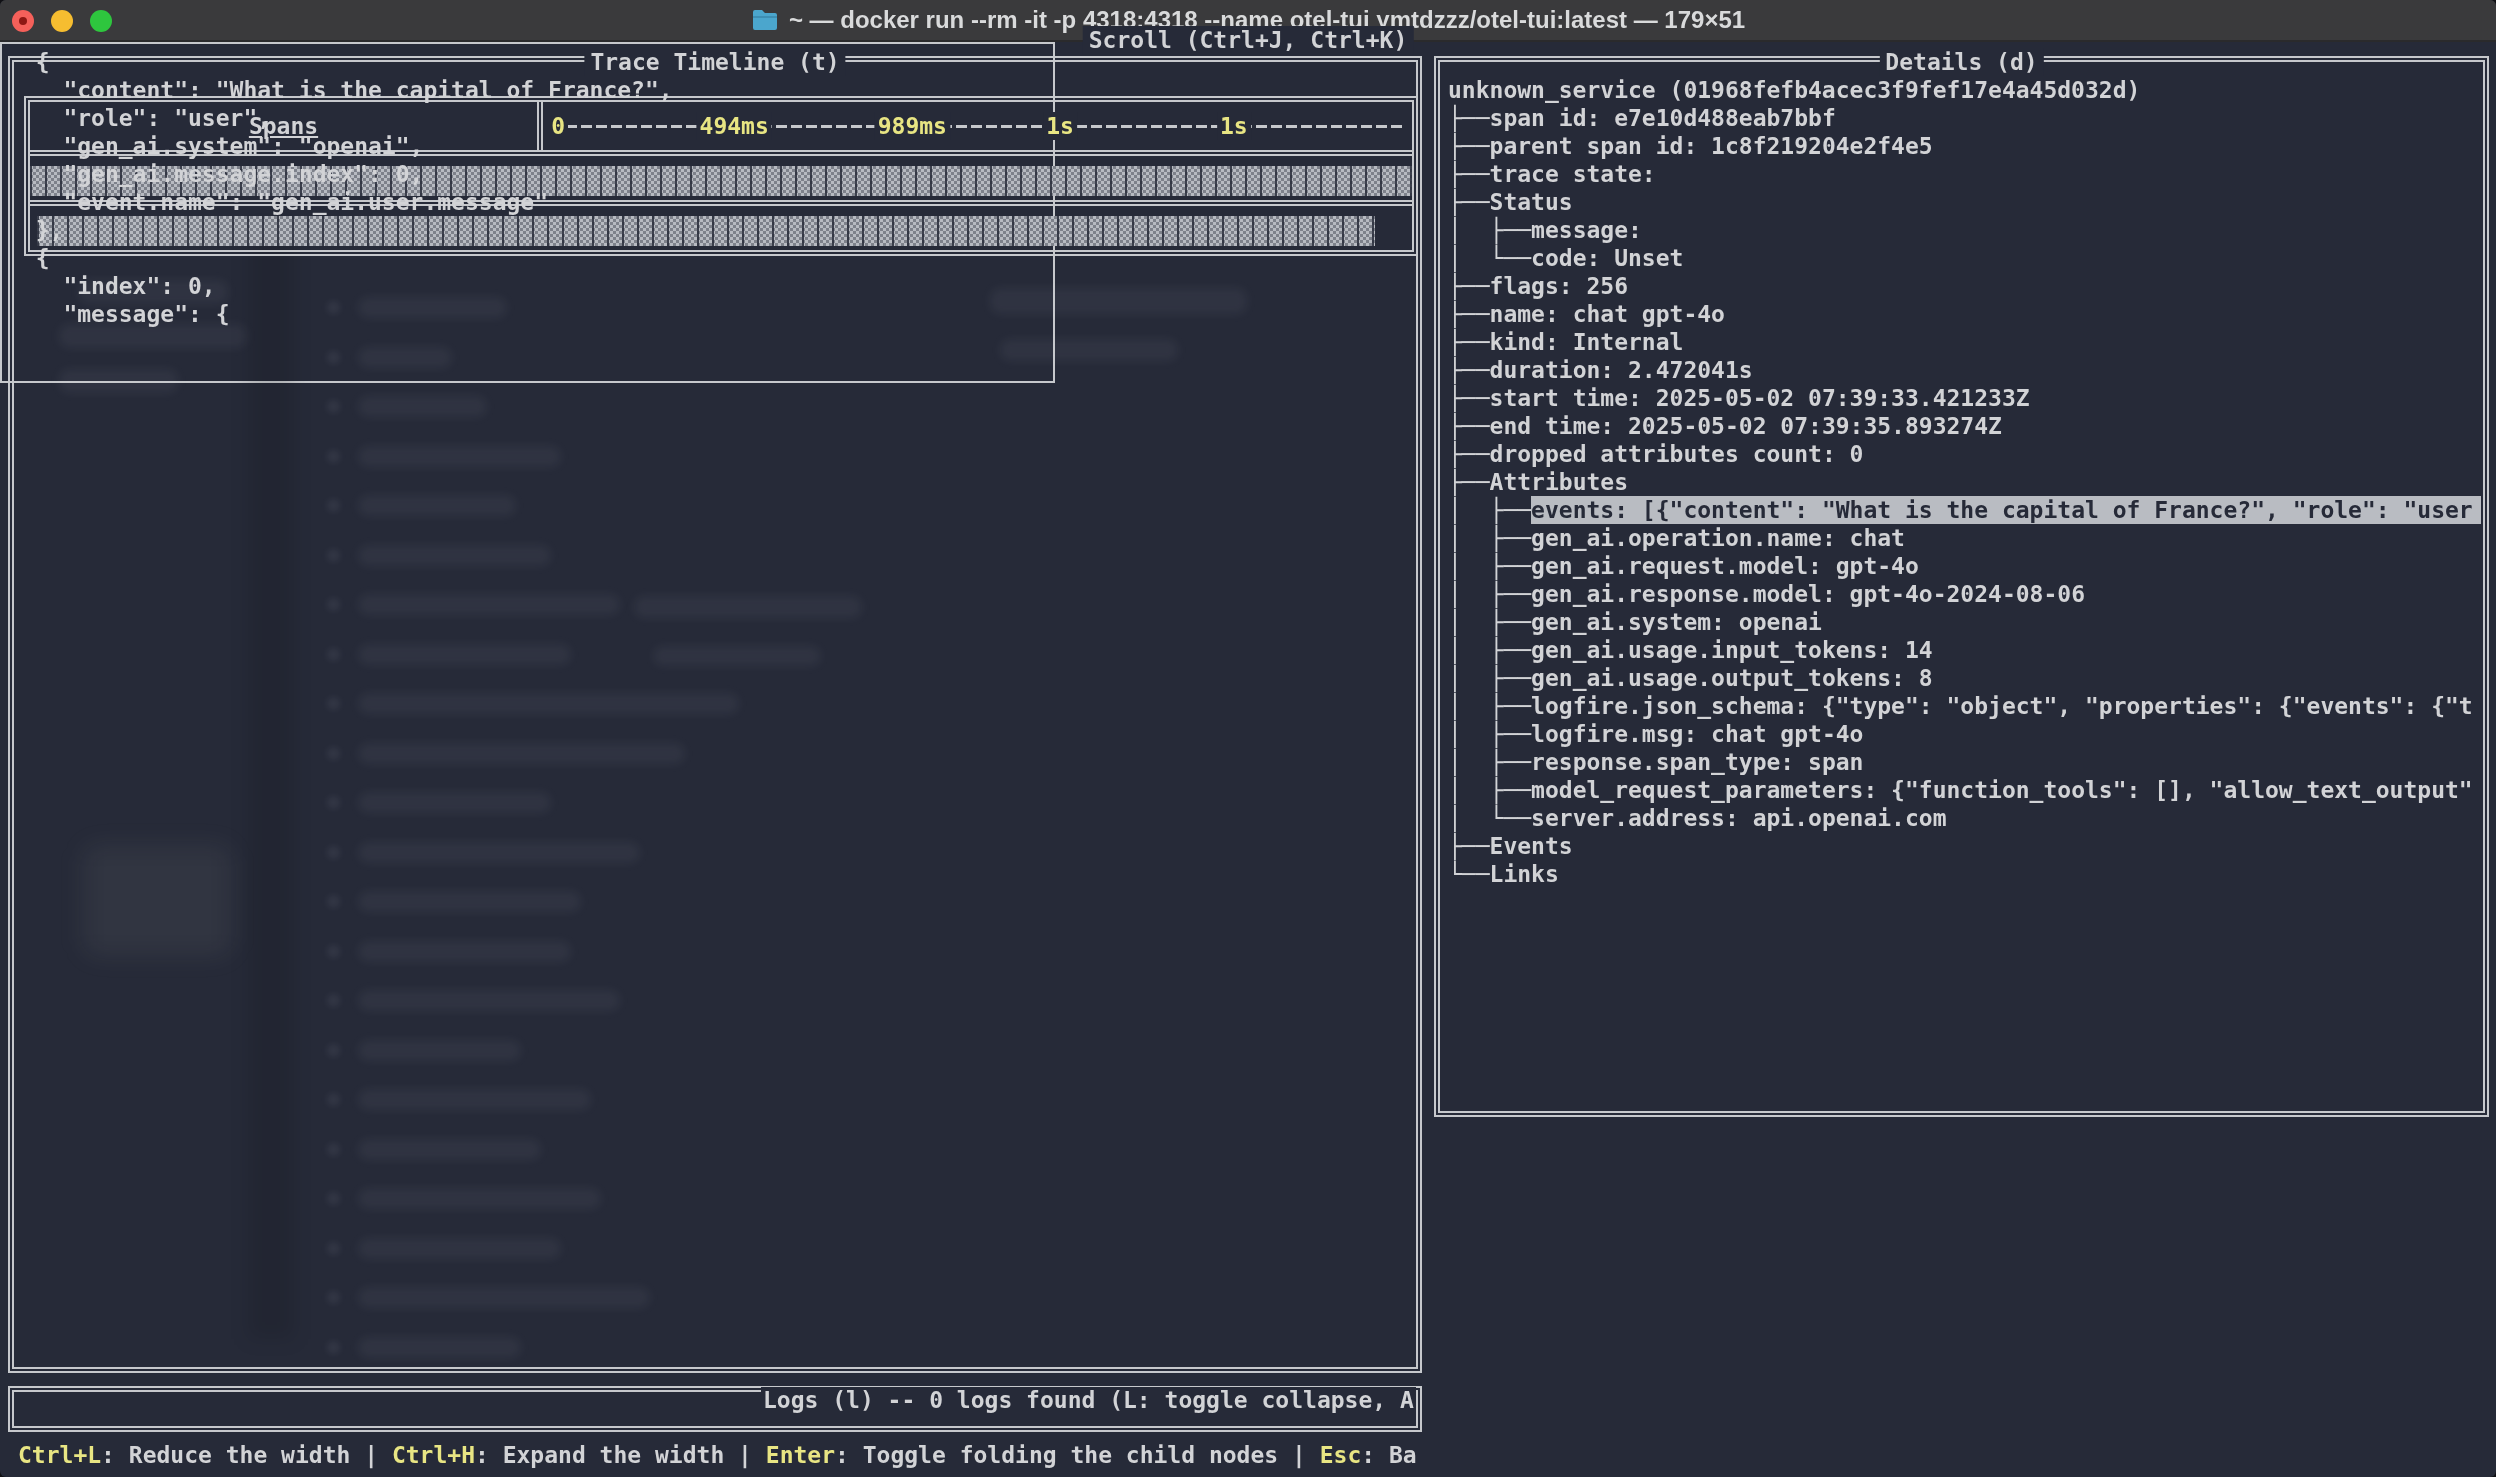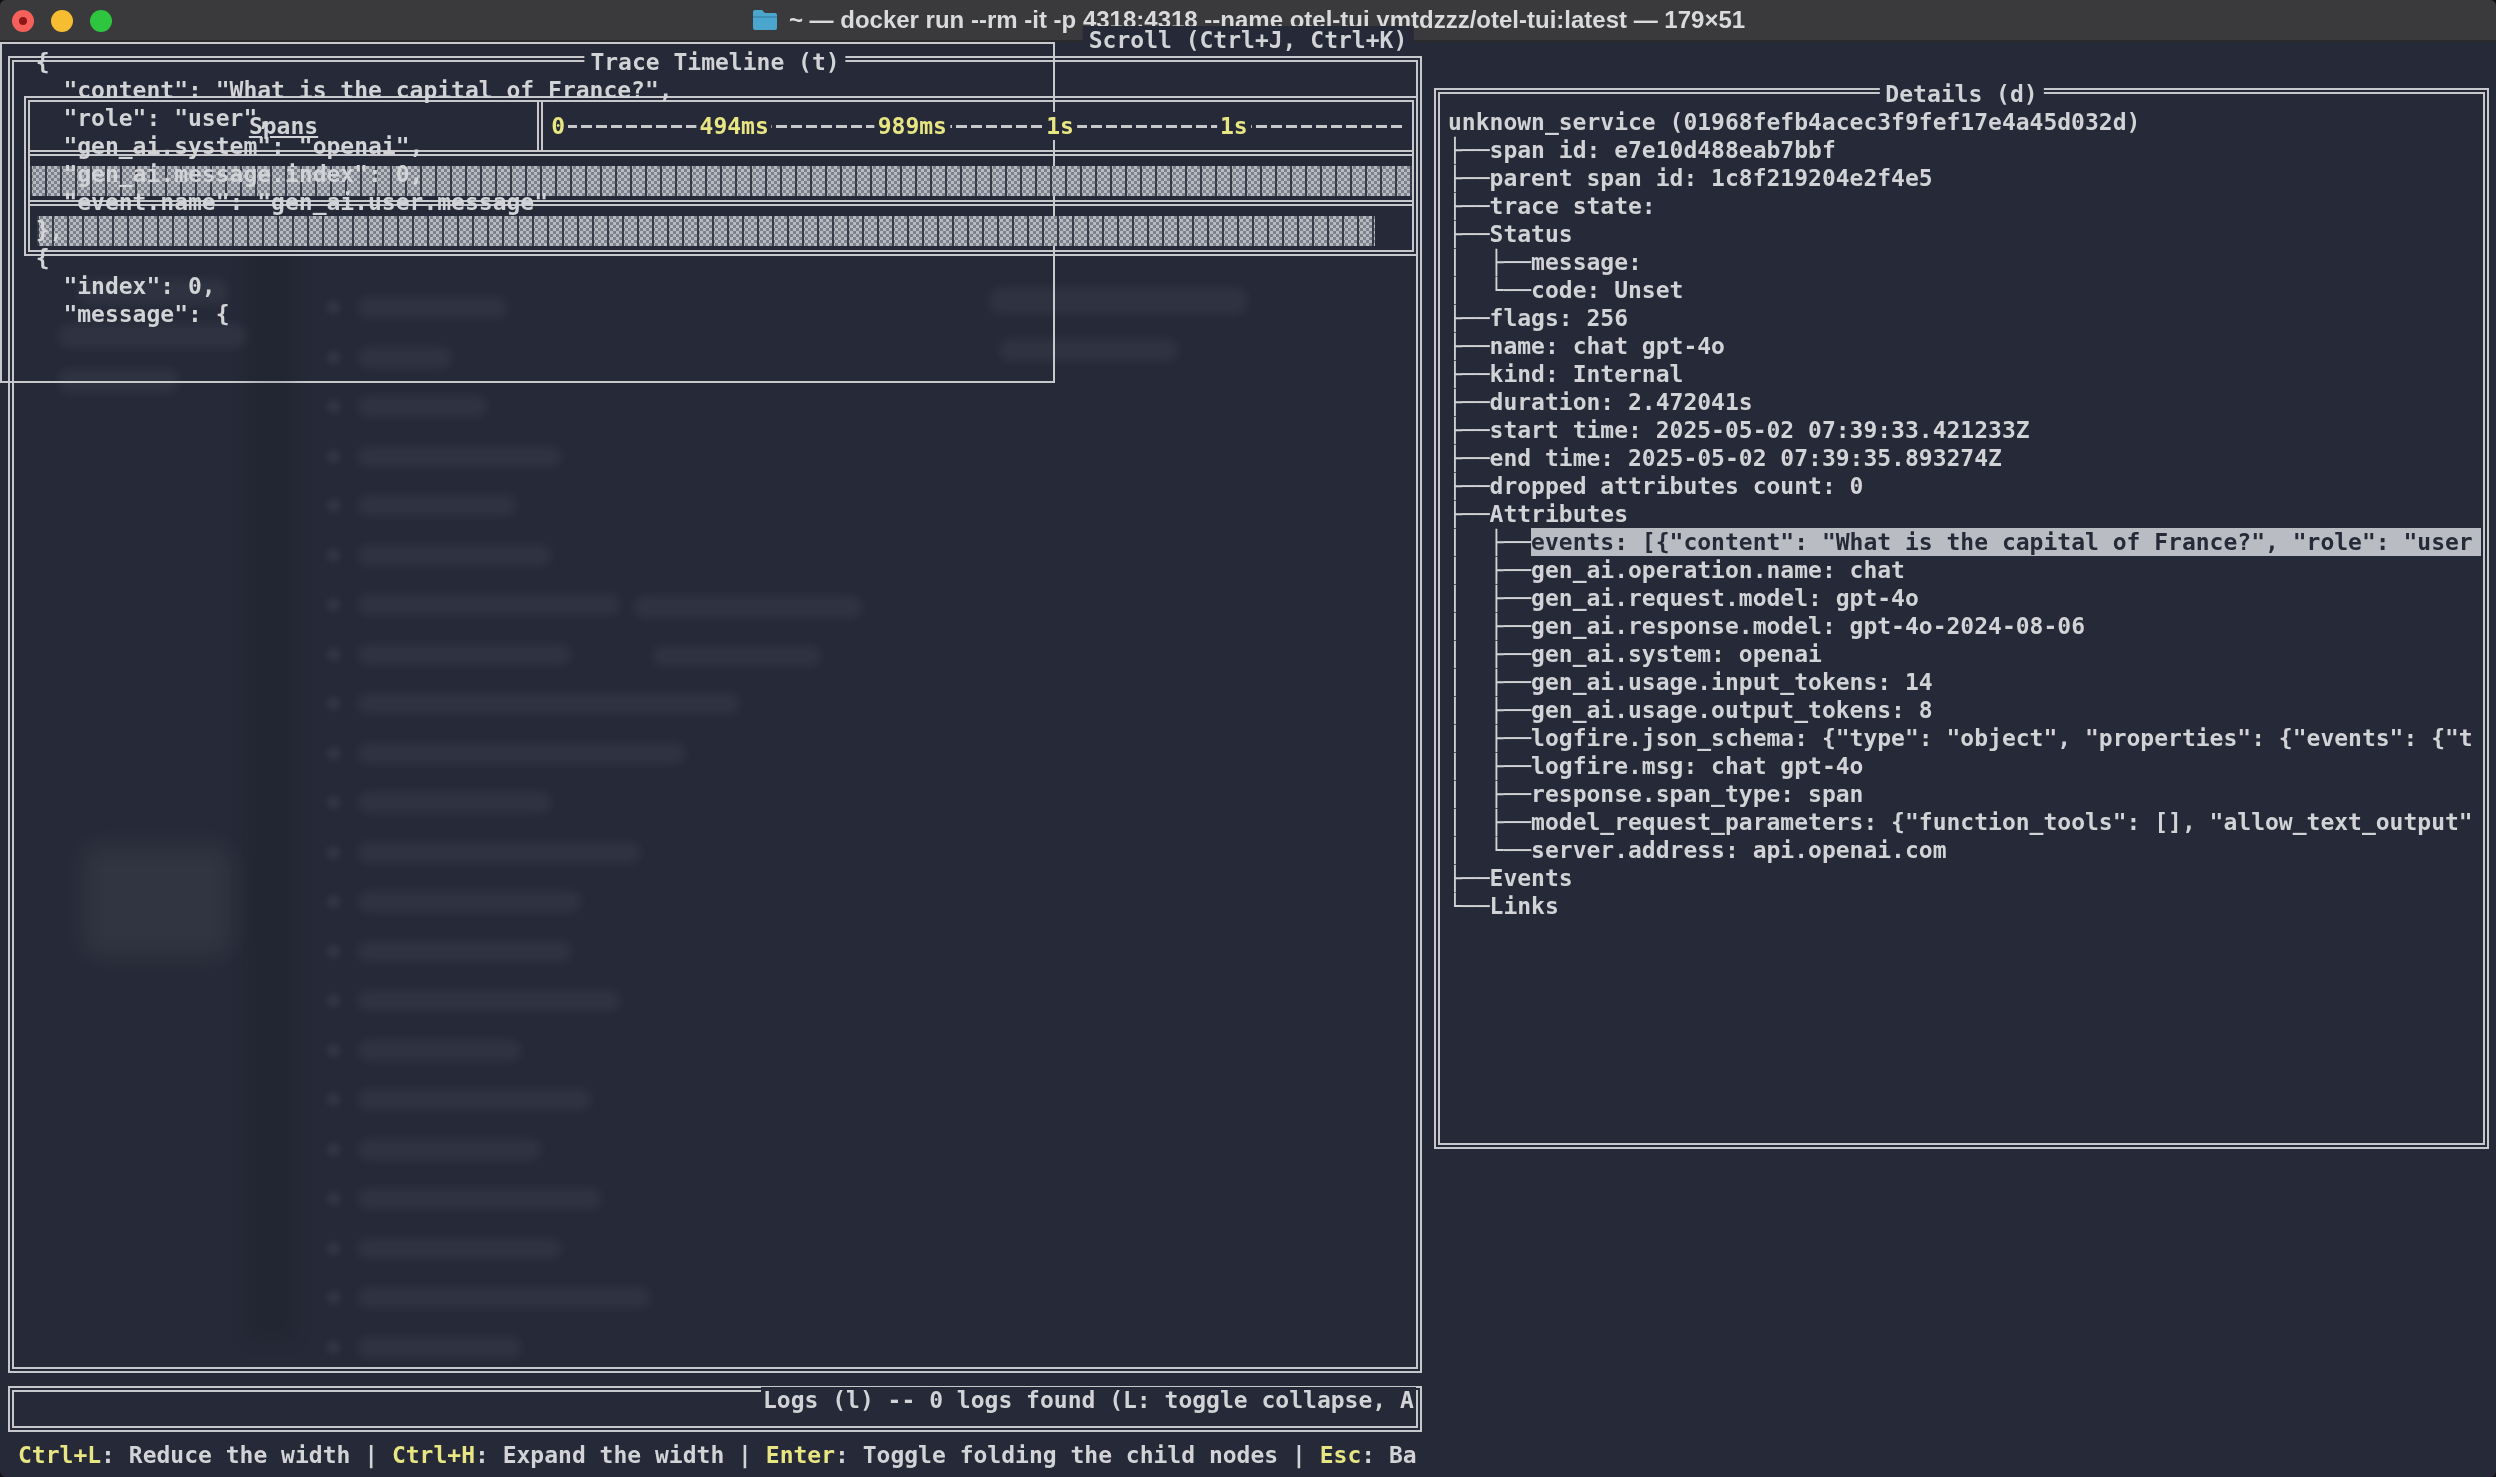--- a/index.html
+++ b/index.html
@@ -63,21 +63,21 @@
 
   .logs-panel{left:8px;top:1344px;width:1414px;height:46px;}
   .logs-title{position:absolute;top:-6px;left:747px;right:0;overflow:hidden;white-space:nowrap;background:transparent;}
   .logs-title span{background:var(--bg);padding:0 2px;}
 
   .statusbar{position:absolute;left:18px;top:1399px;width:1410px;white-space:nowrap;overflow:hidden;}
   .statusbar .key{color:var(--yellow);}
   .statusbar .sep{color:var(--fg);}
 
   
-  .details-panel{left:1434px;top:14px;width:1055px;height:1061px;margin-top:32px;}
+  .details-panel{left:1434px;top:14px;width:1055px;height:1061px;}
   .tree{position:absolute;left:8px;right:2px;top:14px;bottom:6px;overflow:hidden;}
   .tline{display:flex;white-space:pre;overflow:hidden;height:28px;align-items:center;}
   .tline .pfx{flex:none;}
   .tline .txt{flex:1;overflow:hidden;}
   .tline.hl .txt{background:var(--hlbg);color:var(--hlfg);}
 
   .scroll-panel{left:1434px;top:1081px;width:1055px;height:341px;border:2px solid var(--border);}
   .scroll-panel .panel-title{top:-16px;}
   .jsonbody{position:absolute;left:8px;right:4px;top:6px;bottom:2px;overflow:hidden;}
   .jline{white-space:pre;overflow:hidden;height:28px;}

